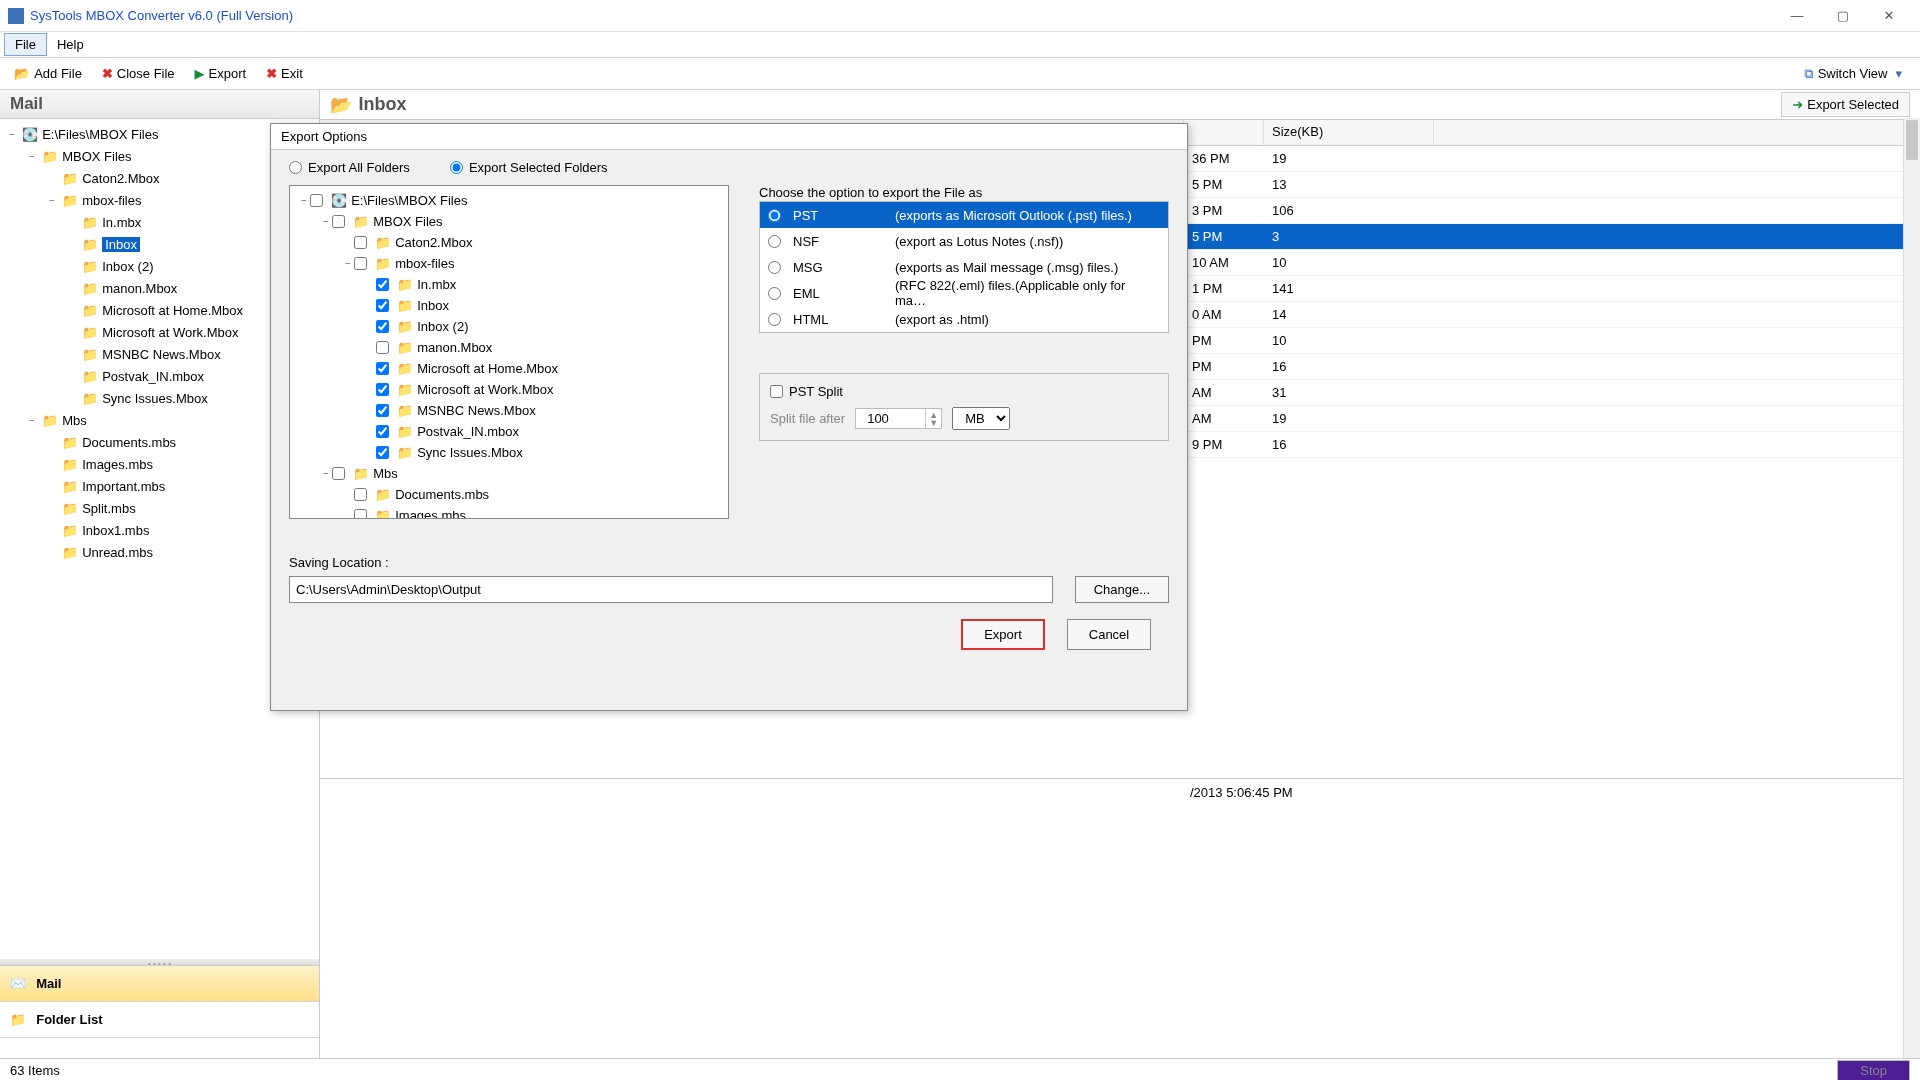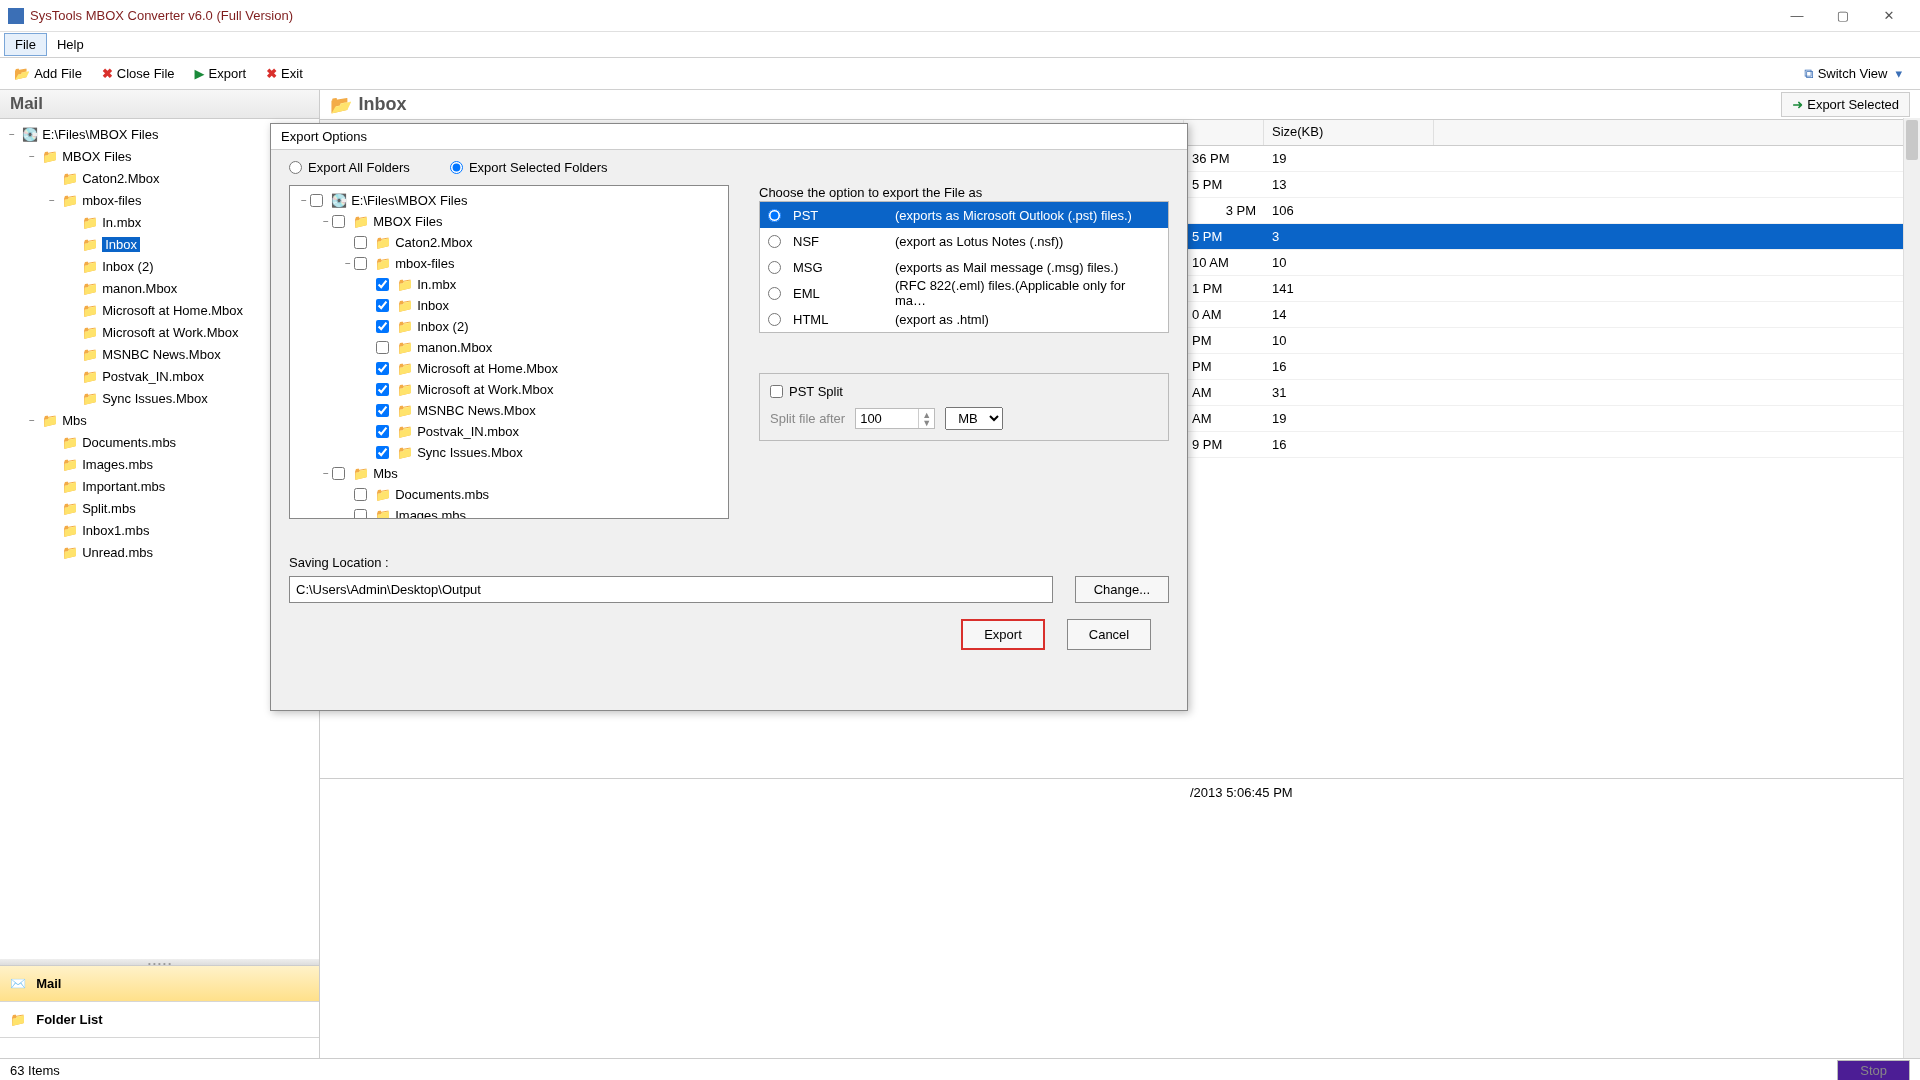--- a/index.html
+++ b/index.html
@@ -1,21 +1,21 @@
 <!DOCTYPE html>
 <html><head>
 <meta charset="utf-8">
 <style>
 * { box-sizing: border-box; margin: 0; padding: 0; font-family: "Segoe UI", Tahoma, sans-serif; font-size: 13px; }
 body { background: #fff; overflow: hidden; width: 1920px; height: 1080px; position: relative; }
 
 
 .titlebar { height: 32px; background: #fff; display: flex; align-items: center; padding: 0 8px; border-bottom: 1px solid #e0e0e0; }
 .titlebar .app-icon { width: 16px; height: 16px; background: #3b6fb6; margin-right: 6px; }
-.titlebar .title { flex: 1; color: #7f1d1d; }
+.titlebar .title { flex: 1; color: #1d4ed8; }
 .titlebar .win-btn { width: 46px; height: 30px; display: flex; align-items: center; justify-content: center; color: #555; cursor: pointer; }
 
 
 .menubar { height: 26px; display: flex; align-items: center; padding: 0 4px; border-bottom: 1px solid #d0d0d0; }
 .menubar .item { padding: 3px 10px; cursor: pointer; }
 .menubar .item.active { border: 1px solid #7aa6d8; background: #e6f0fb; }
 
 
 .toolbar { height: 32px; display: flex; align-items: center; padding: 0 6px; border-bottom: 1px solid #d0d0d0; }
 .toolbar .tbtn { display: flex; align-items: center; gap: 4px; padding: 3px 8px; cursor: pointer; margin-right: 4px; }
@@ -270,21 +270,21 @@
           <div class="cell" style="width:80px;">36 PM</div>
           <div class="cell" style="width:170px;">19</div>
         </div>
         <div class="grid-row">
           <div class="cell" style="width:864px;"></div>
           <div class="cell" style="width:80px;">5 PM</div>
           <div class="cell" style="width:170px;">13</div>
         </div>
         <div class="grid-row">
           <div class="cell" style="width:864px;"></div>
-          <div class="cell" style="width:80px;text-align:right;">3 PM</div>
+          <div class="cell" style="width:80px;">3 PM</div>
           <div class="cell" style="width:170px;">106</div>
         </div>
         <div class="grid-row sel">
           <div class="cell" style="width:864px;"></div>
           <div class="cell" style="width:80px;">5 PM</div>
           <div class="cell" style="width:170px;">3</div>
         </div>
         <div class="grid-row">
           <div class="cell" style="width:864px;"></div>
           <div class="cell" style="width:80px;">10 AM</div>
@@ -482,21 +482,21 @@
             </div>
           </div>
         <div class="split-box">
           <label>
               <input type="checkbox" style="">
               <span>PST Split</span>
             </label>
           <div class="split-row">
             <span>Split file after</span>
             <span style="display:inline-flex;border:1px solid #bbb;background:#fff;">
-                <input type="text" style="border: none; width: 62px; padding: 2px 4px;" value="100">
+                <input type="text" style="border: none; width: 62px; padding: 2px 4px; margin-left: 7px;" value="100">
                 <span style="width:16px;text-align:center;border-left:1px solid #ccc;font-size:9px;line-height:8px;padding-top:2px;">▲<br>▼</span>
               </span>
             <select><option>MB</option></select>
           </div>
         </div>
       </div>
     </div>
     <div class="save-row">
       <div class="lbl">Saving Location :</div>
       <div class="path-row">

